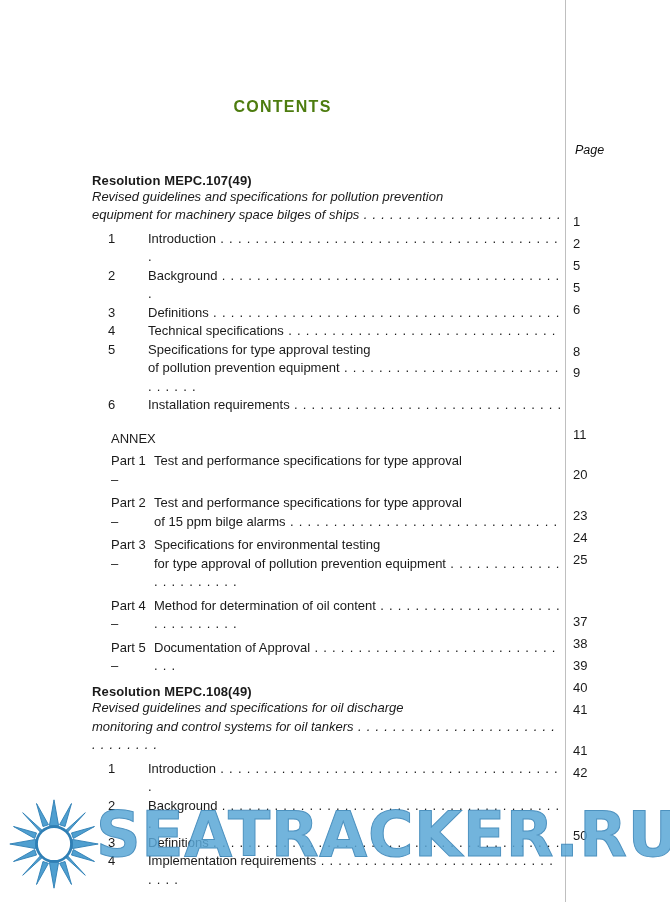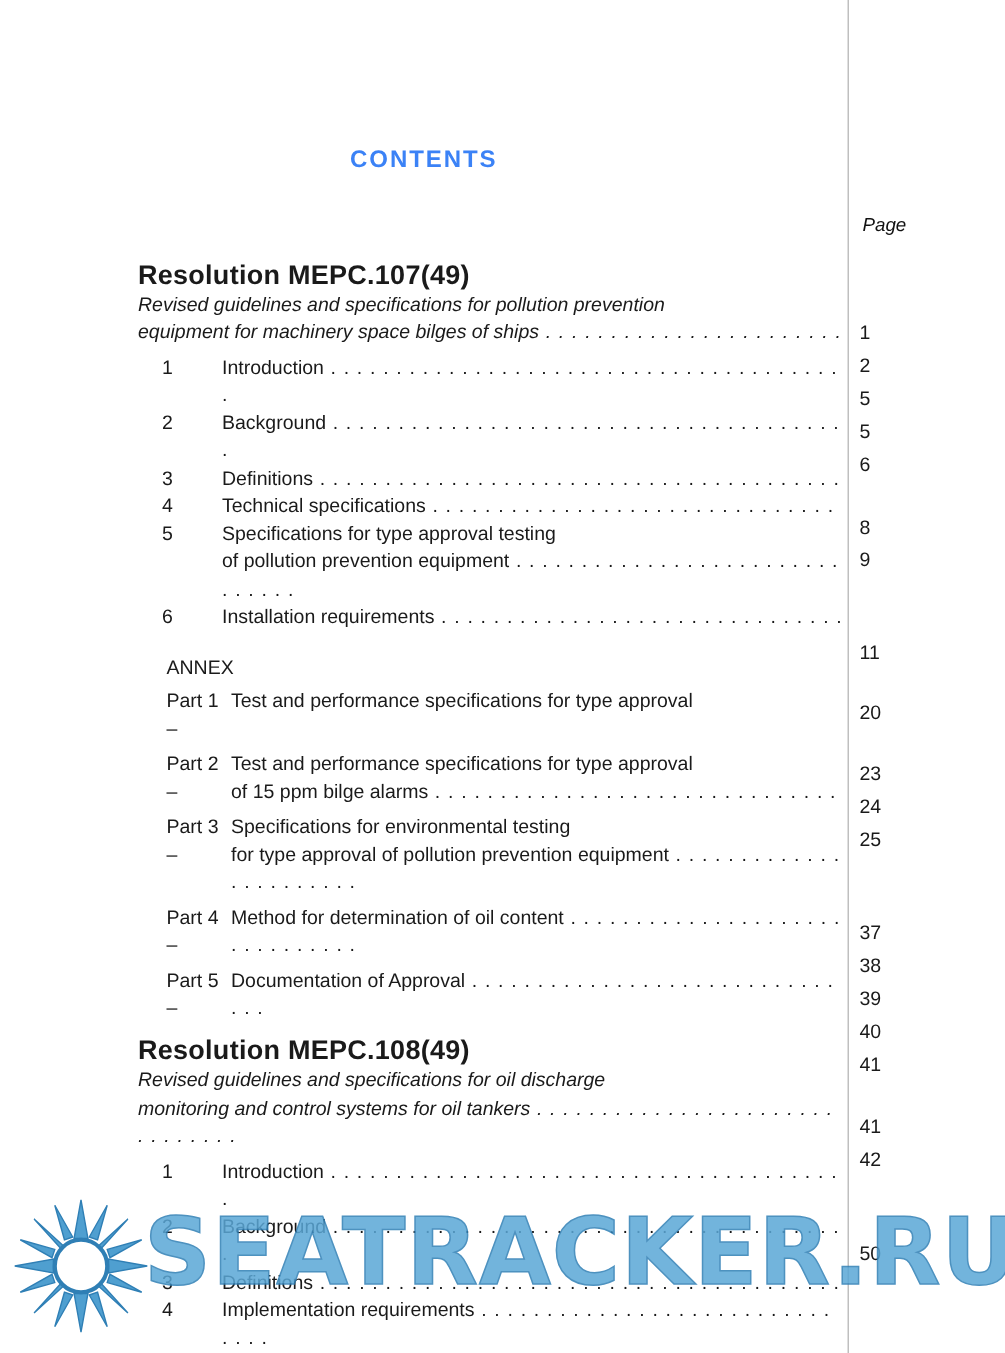--- a/index.html
+++ b/index.html
@@ -38,40 +38,40 @@
   .toc-title {
     position: absolute;
     top: 98px;
     left: 0;
     width: 565px;
     text-align: center;
     font-size: 16px;
     letter-spacing: 0.08em;
     font-weight: bold;
     font-variant: small-caps;
-    color: #3b82f6;
+    color: #4d7c0f;
   }
   .page-label {
     position: absolute;
     top: 143px;
     left: 575px;
     font-style: italic;
     font-size: 12.5px;
     color: #111;
     text-align: center;
   }
   .toc-body {
     position: absolute;
     left: 92px;
     top: 173px;
     width: 470px;
   }
   .res-head {
     font-weight: bold;
-    font-size: 18px;
+    font-size: 13px;
     margin-top: 0;
     letter-spacing: 0.01em;
   }
   .res-head.spaced {
     margin-top: 9px;
   }
   .res-sub {
     font-style: italic;
     font-size: 13px;
     line-height: 1.42;

